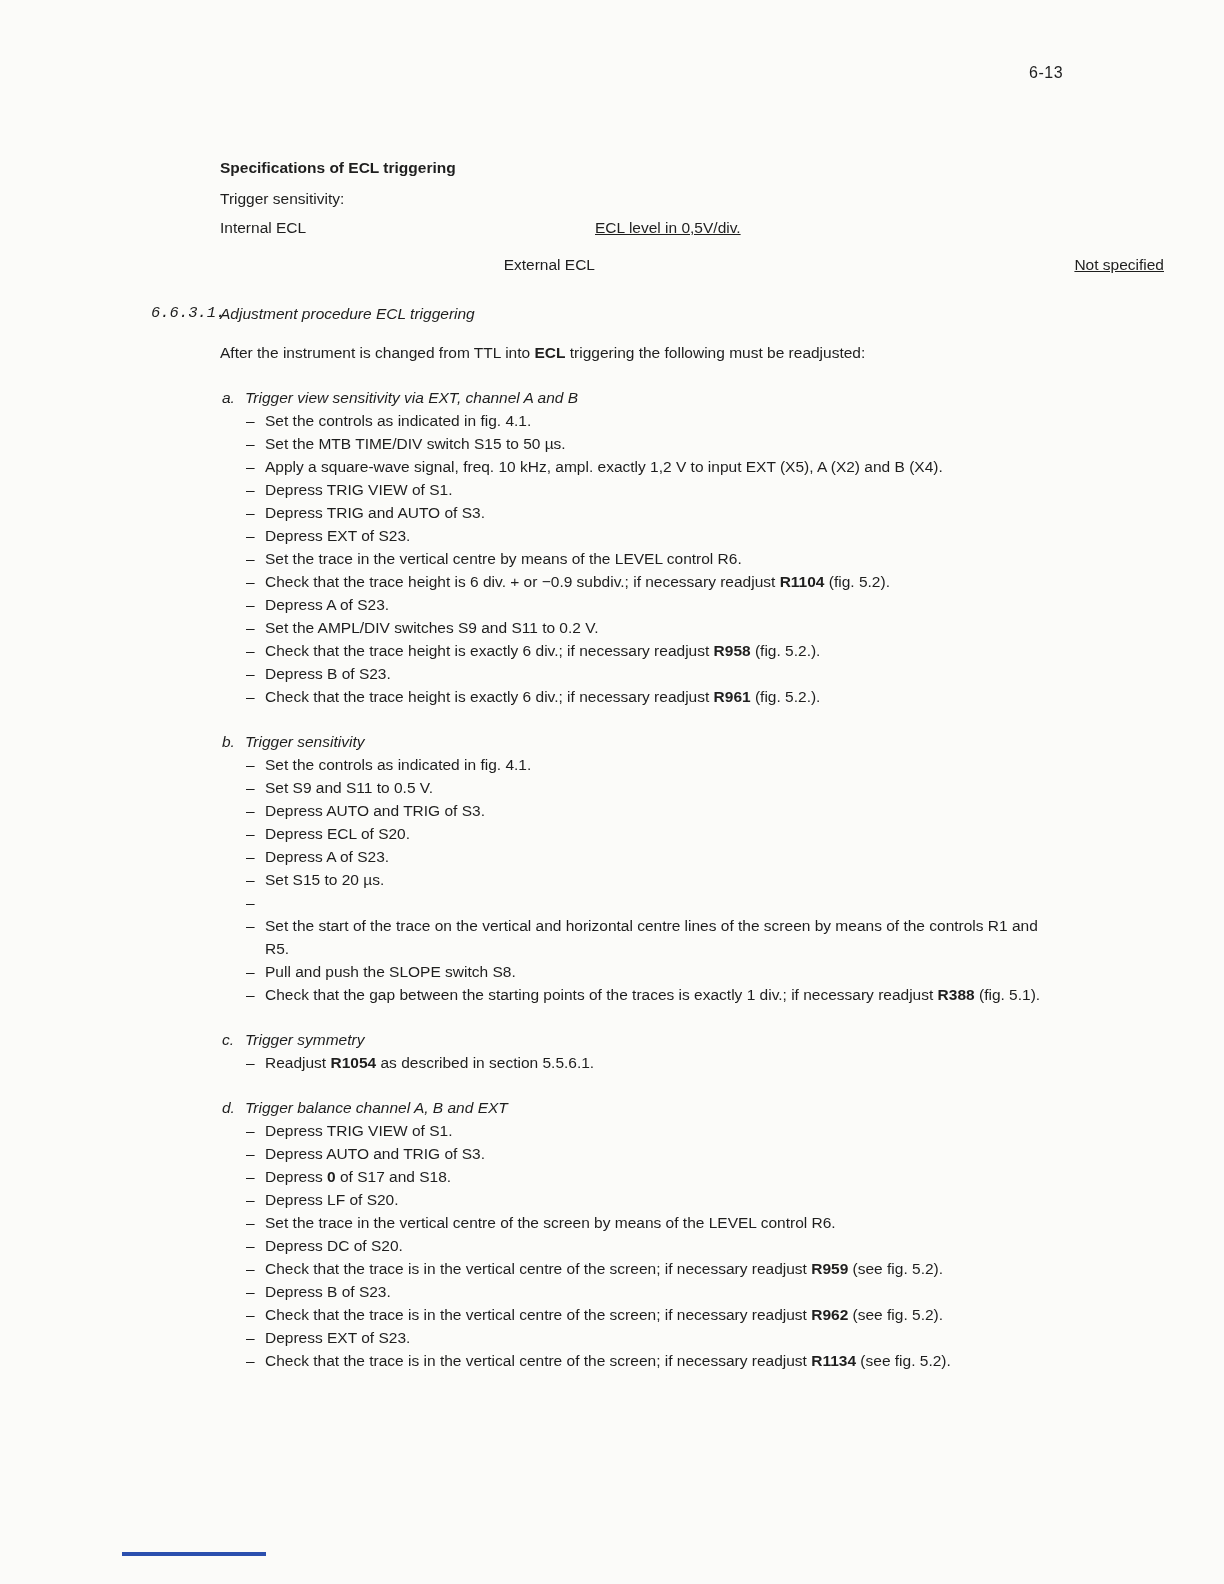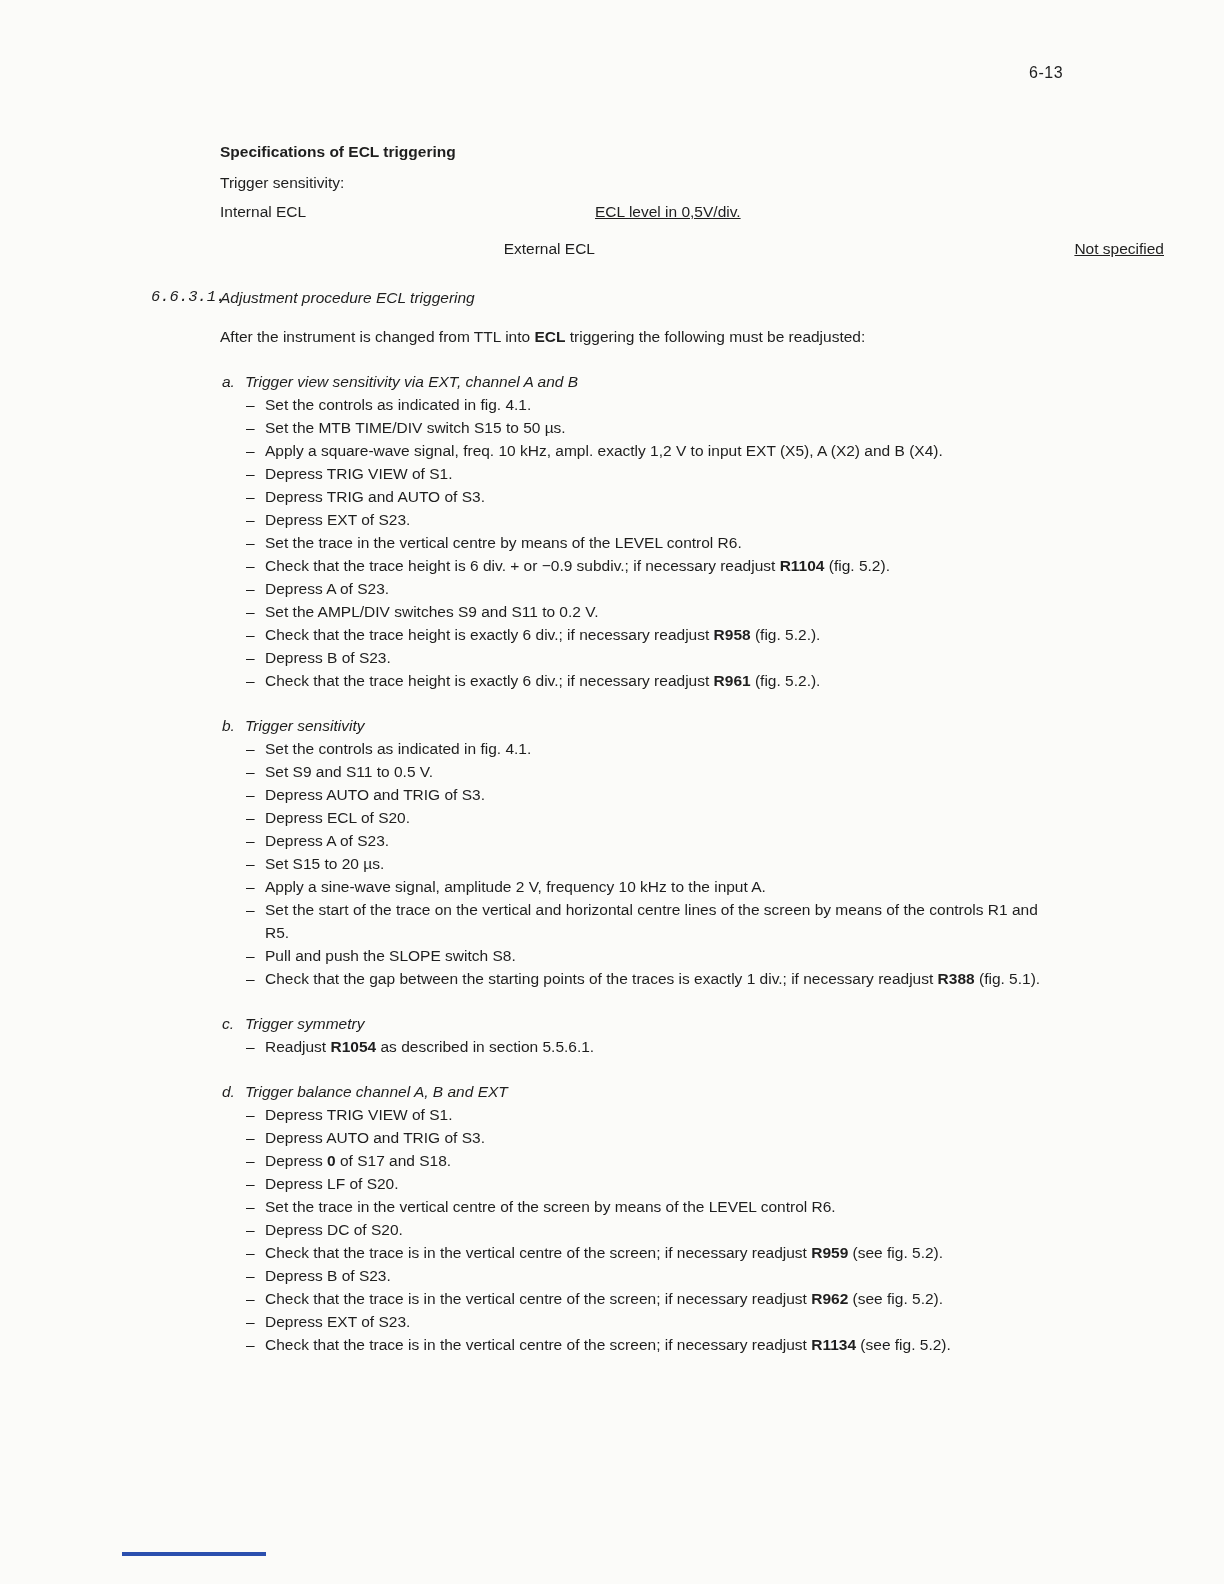--- a/index.html
+++ b/index.html
@@ -17,21 +17,21 @@
   .page-number {
     position: absolute;
     top: 64px;
     left: 1001px;
     font-size: 16px;
     letter-spacing: 0.5px;
     margin-left: 28px;
   }
   .content {
     position: absolute;
-    top: 140px;
+    top: 156px;
     left: 220px;
     width: 944px;
   }
   .spec-heading {
     font-size: 15.5px;
     font-weight: bold;
     line-height: 23px;
   }
   .spec-sub { margin-top: 8px; line-height: 23px; }
   .spec-row { display: flex; margin-top: 6px; line-height: 23px; }
@@ -180,21 +180,20 @@
     <div class="item">
         <span class="dash">–</span>
         <span class="item-text"><span>Depress A of S23.</span></span>
       </div>
     <div class="item">
         <span class="dash">–</span>
         <span class="item-text"><span>Set S15 to 20 µs.</span></span>
       </div>
     <div class="item">
         <span class="dash">–</span>
-        <span class="item-text"><span>Apply a sine-wave signal, amplitude 2 V, frequency 10 kHz to the input A.</span></span>
       </div>
     <div class="item">
         <span class="dash">–</span>
         <span class="item-text"><span>Set the start of the trace on the vertical and horizontal centre lines of the screen by means of the controls R1 and R5.</span></span>
       </div>
     <div class="item">
         <span class="dash">–</span>
         <span class="item-text"><span>Pull and push the SLOPE switch S8.</span></span>
       </div>
     <div class="item">

